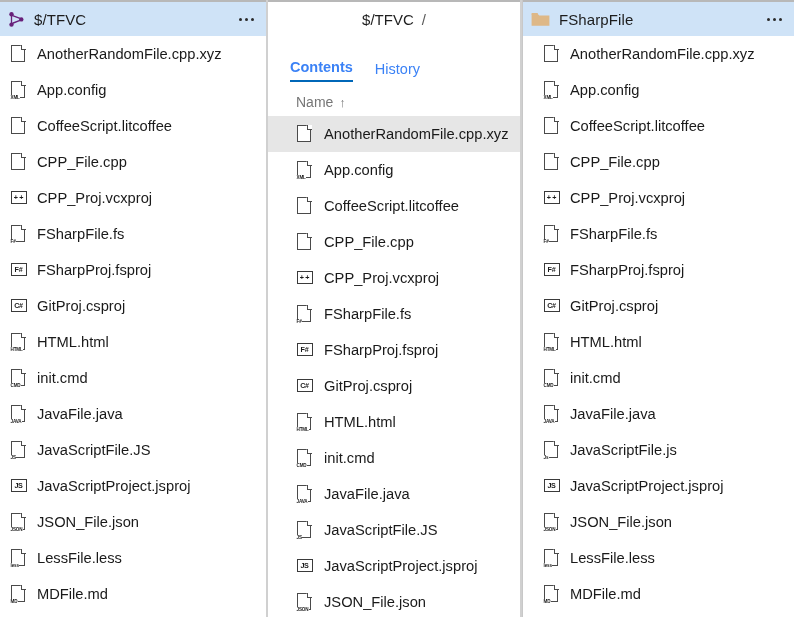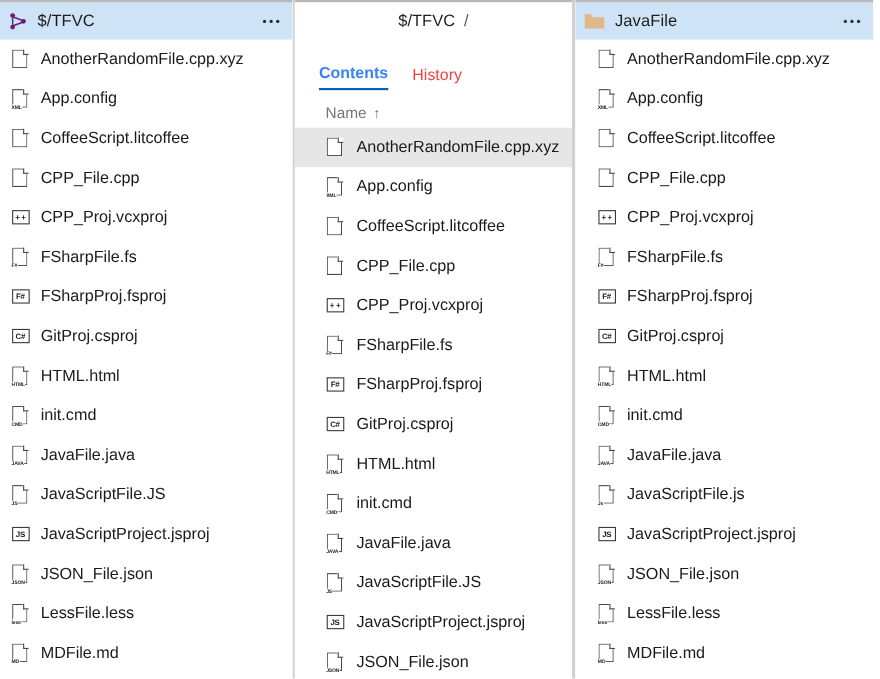--- a/index.html
+++ b/index.html
@@ -44,21 +44,21 @@
   
   .crumb {
     height: 36px; display: flex; align-items: center; justify-content: center;
     font-size: 15px; color: #1f1f1f; border-top: 2px solid #b8b8b8;
     background: #fff; gap: 8px;
   }
   .crumb .sep { color: #5a5a5a; }
   .tabs { display: flex; align-items: flex-end; gap: 22px; padding: 18px 0 0 22px; height: 46px; }
   .tab { font-size: 14.5px; padding-bottom: 5px; cursor: pointer; white-space: nowrap; }
   .tab.active { color: #3b82f6; font-weight: bold; border-bottom: 2px solid #0067b8; }
-  .tab.idle   { color: #ef4444; }
+  .tab.idle   { color: #3b82f6; }
   .colhdr { padding: 12px 13px 6px 28px; font-size: 14px; color: #767676; display: flex; align-items: center; gap: 6px; }
   .colhdr .arrow { font-size: 13px; color: #767676; }
 
   
   .list { padding-top: 0; }
   .row {
     display: flex; align-items: center;
     height: 36px; padding-left: 10px; gap: 10px;
     font-size: 14.7px; color: #1a1a1a; white-space: nowrap; cursor: default;
   }
@@ -383,21 +383,21 @@
   <div class="divider-thin"></div>
 
   <div class="panel panel-right">
     <div class="hdr">
       <span class="folder-ico">
         <svg width="19" height="16" viewBox="0 0 19 16">
           <path d="M0.6 3.0 h6.2 l1.5 1.6 h10.1 v10.2 h-17.8 z" fill="#deb887"></path>
           <path d="M0.6 2.0 h6.2 v1.6 h-6.2 z" fill="#deb887"></path>
         </svg>
       </span>
-      <span class="hdr-title">JavaFile</span>
+      <span class="hdr-title">FSharpFile</span>
       <span class="hdr-ellipsis">
           <i></i>
           <i></i>
           <i></i>
         </span>
     </div>
     <div class="list">
         <div class="row">
           <span class="fi">
             <span class="page"></span>

